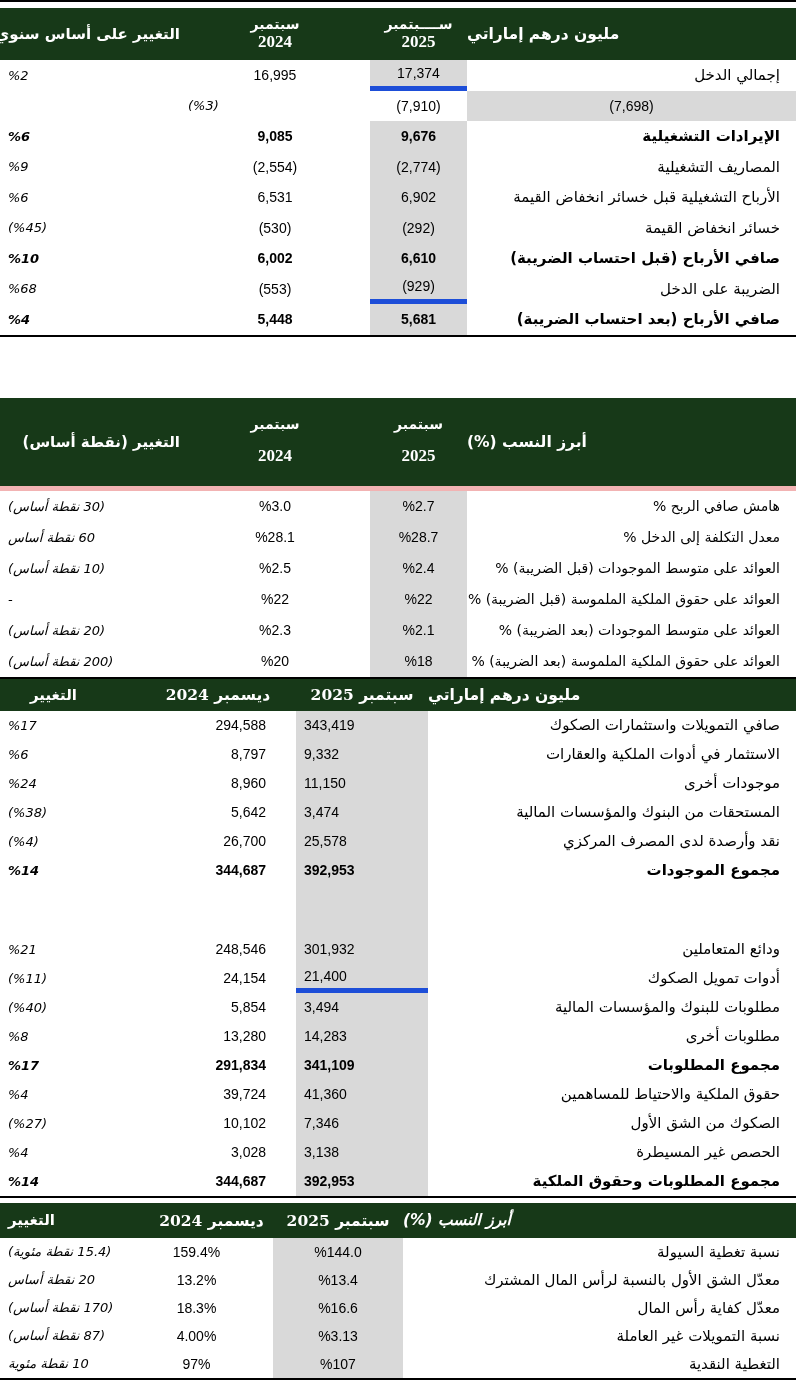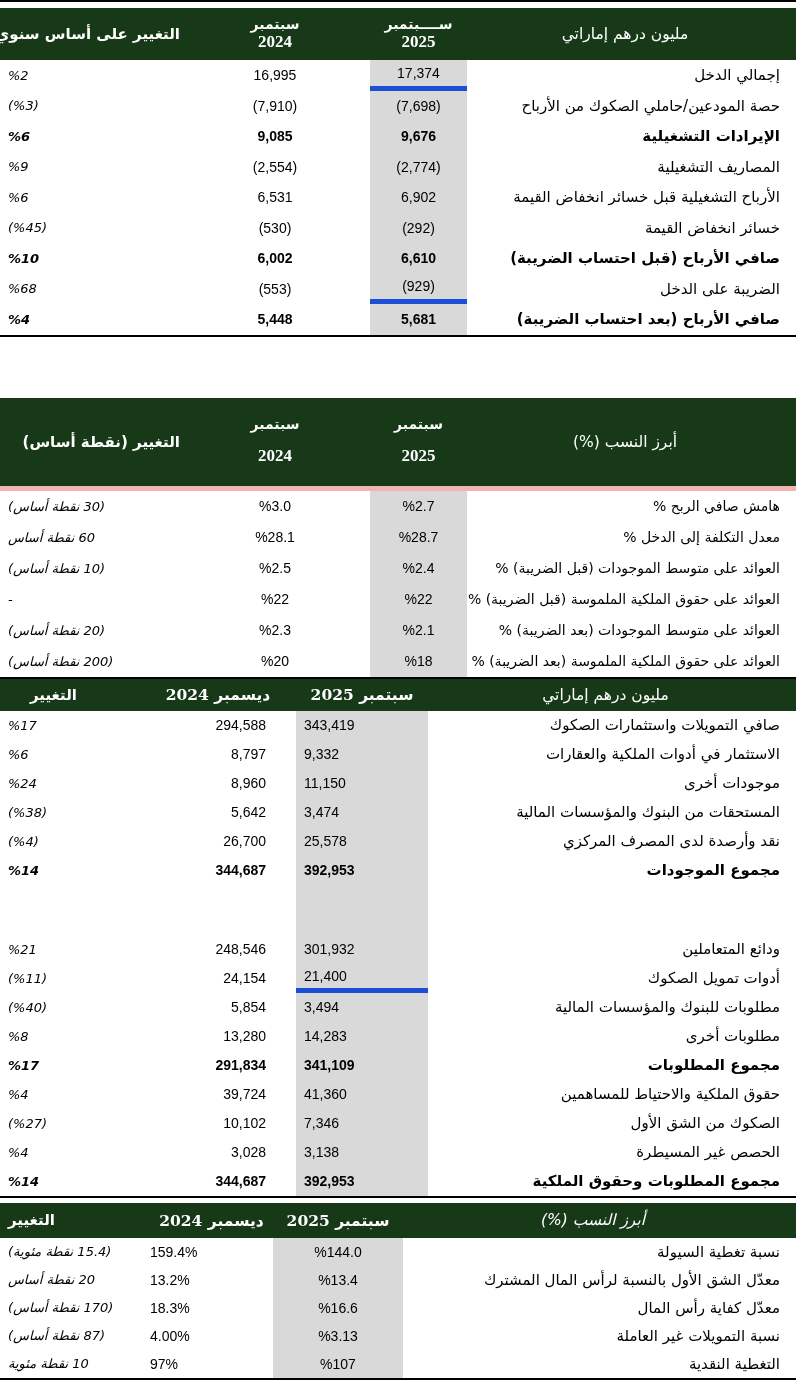--- a/index.html
+++ b/index.html
@@ -23,21 +23,21 @@
   .grid-a{display:grid;grid-template-columns:329px 97px 190px 180px;direction:rtl;}
   .grid-b{display:grid;grid-template-columns:368px 132px 156px 140px;direction:rtl;}
   .grid-c{display:grid;grid-template-columns:393px 130px 123px 150px;direction:rtl;}
 
   .head{background:var(--header-green);color:#fff;align-items:center;}
   .t1 .head{height:52px;}
   .t2 .head{height:88px;}
   .t3 .head{height:32px;}
   .t4 .head{height:35px;}
 
-  .head .unit-h{font-size:15.5px;font-weight:400;text-align:center;padding-right:13px;direction:rtl;}
+  .head .unit-h{font-size:15.5px;font-weight:700;text-align:left;padding-right:13px;direction:rtl;}
   .t4 .head .unit-h{font-style:italic;}
   .head .chg-h{font-size:15px;font-weight:700;text-align:left;padding-left:10px;direction:rtl;white-space:nowrap;}
   .t2 .head .chg-h{padding-left:30px;}
   .t3 .head .chg-h{padding-left:30px;}
   .t4 .head .chg-h{padding-left:8px;}
   .head .col-h{display:flex;flex-direction:column;justify-content:center;align-items:center;direction:rtl;}
   .head .month{font-size:14px;font-weight:700;line-height:1.15;}
   .head .year{font-size:17px;font-weight:700;font-family:Liberation Serif, serif;line-height:1.2;}
   .t2 .head .month{margin-bottom:14px;}
   .head .oneline-h{font-size:15.5px;font-weight:700;text-align:center;direction:rtl;
@@ -50,21 +50,21 @@
   .t4 .row{height:28px;}
   .t3 .row.tall{height:50px;}
 
   .cell{overflow:visible;}
   .lbl{font-size:15px;text-align:right;padding-right:16px;direction:rtl;white-space:nowrap;}
   .t2 .lbl{font-size:14px;}
   .num{font-size:14px;font-family:"Liberation Sans","DejaVu Sans",sans-serif;direction:ltr;text-align:center;}
   .band{background:var(--band-gray);height:100%;display:flex;align-items:center;justify-content:center;}
   .t3 .band{justify-content:flex-start;padding-left:8px;}
   .t3 .y24{text-align:right;padding-right:30px;}
-  .t4 .y24{text-align:left;padding-right:30px;}
+  .t4 .y24{text-align:center;padding-right:30px;}
   .chg{font-size:13px;font-style:italic;text-align:left;padding-left:8px;direction:rtl;white-space:nowrap;}
   .row.bold .lbl,.row.bold .chg{font-weight:700;}
   .row.bold .num{font-weight:700;}
   .row.bandbreak .band{border-bottom:5px solid #1d4ed8;}
 </style>
 </head>
 <body>
 
 <div class="page">
 
@@ -86,21 +86,20 @@
     <div>
 
         <div class="row grid-a bandbreak">
           <div class="cell lbl">إجمالي الدخل</div>
           <div class="cell band num">17,374</div>
           <div class="cell num y24">16,995</div>
           <div class="cell chg">%2</div>
         </div>
 
         <div class="row grid-a">
-          <div class="cell lbl">حصة المودعين/حاملي الصكوك من الأرباح</div>
           <div class="cell band num">(7,698)</div>
           <div class="cell num y24">(7,910)</div>
           <div class="cell chg">(%3)</div>
         </div>
 
         <div class="row grid-a bold">
           <div class="cell lbl">الإيرادات التشغيلية</div>
           <div class="cell band num">9,676</div>
           <div class="cell num y24">9,085</div>
           <div class="cell chg">%6</div>

